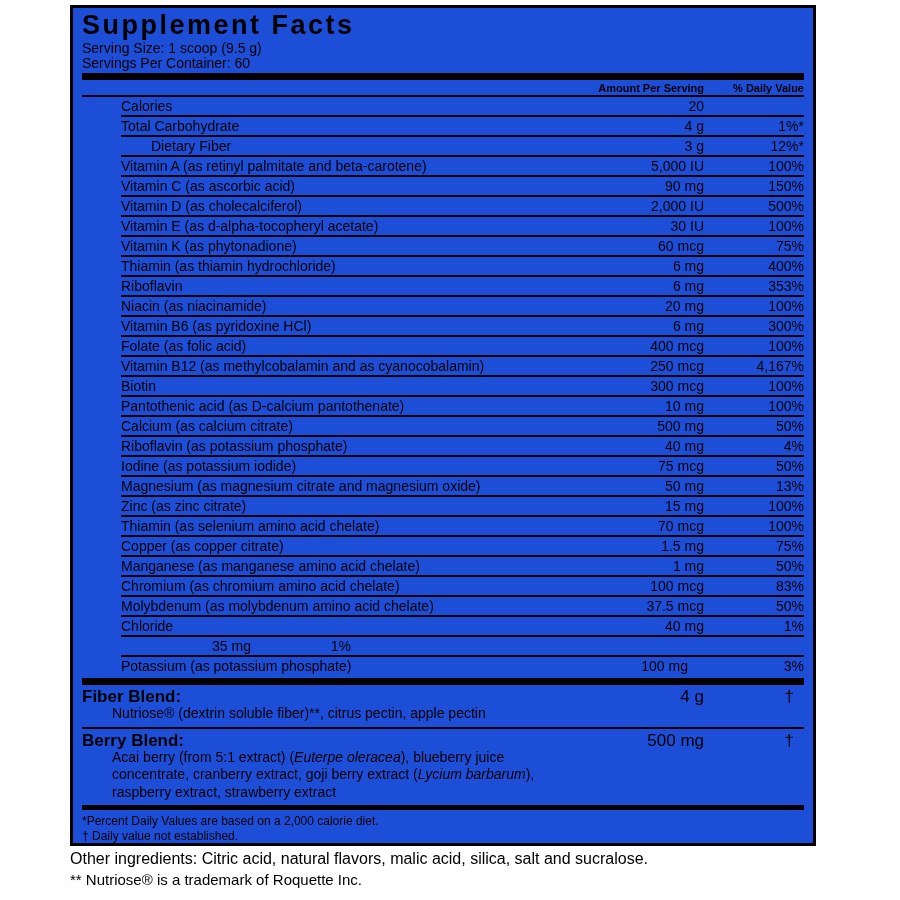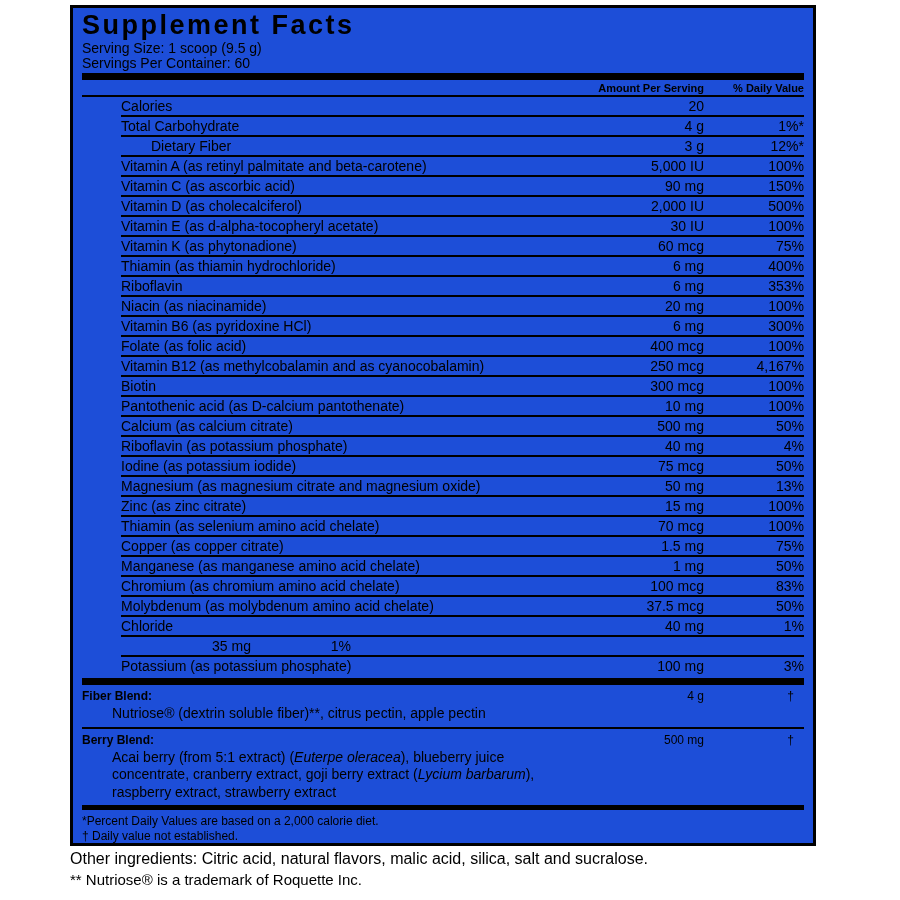--- a/index.html
+++ b/index.html
@@ -46,34 +46,34 @@
   .col-headers .col-dv  { width: 100px; text-align: right; }
   .row {
     display: flex;
     align-items: baseline;
     font-size: 14px;
     line-height: 14px;
     padding: 2px 0;
     border-bottom: 2px solid #000;
     margin-left: 39px;
   }
-  #nutrient-rows .row:last-child { border-bottom: none; }
+  #nutrient-rows .row:last-child { border-bottom: none; gap: 16px; }
   .row .name { flex: 1; }
   .row.indent .name { padding-left: 30px; }
   .row .amt { width: 130px; text-align: right; }
   .row .dv  { width: 100px; text-align: right; }
   .blend {
     padding: 3px 0 4px 0;
     border-bottom: 2px solid #000;
   }
   .blend:last-child { border-bottom: none; }
   .blend-head {
     display: flex;
     align-items: baseline;
-    font-size: 12px;
+    font-size: 17px;
     line-height: 17px;
   }
   .blend-head .name { flex: 1; font-weight: bold; }
   .blend-head .amt { width: 130px; text-align: right; }
   .blend-head .dv  { width: 100px; text-align: right; padding-right: 10px; }
   .blend-desc {
     font-size: 14px;
     line-height: 17.5px;
     padding-left: 30px;
     max-width: 500px;

